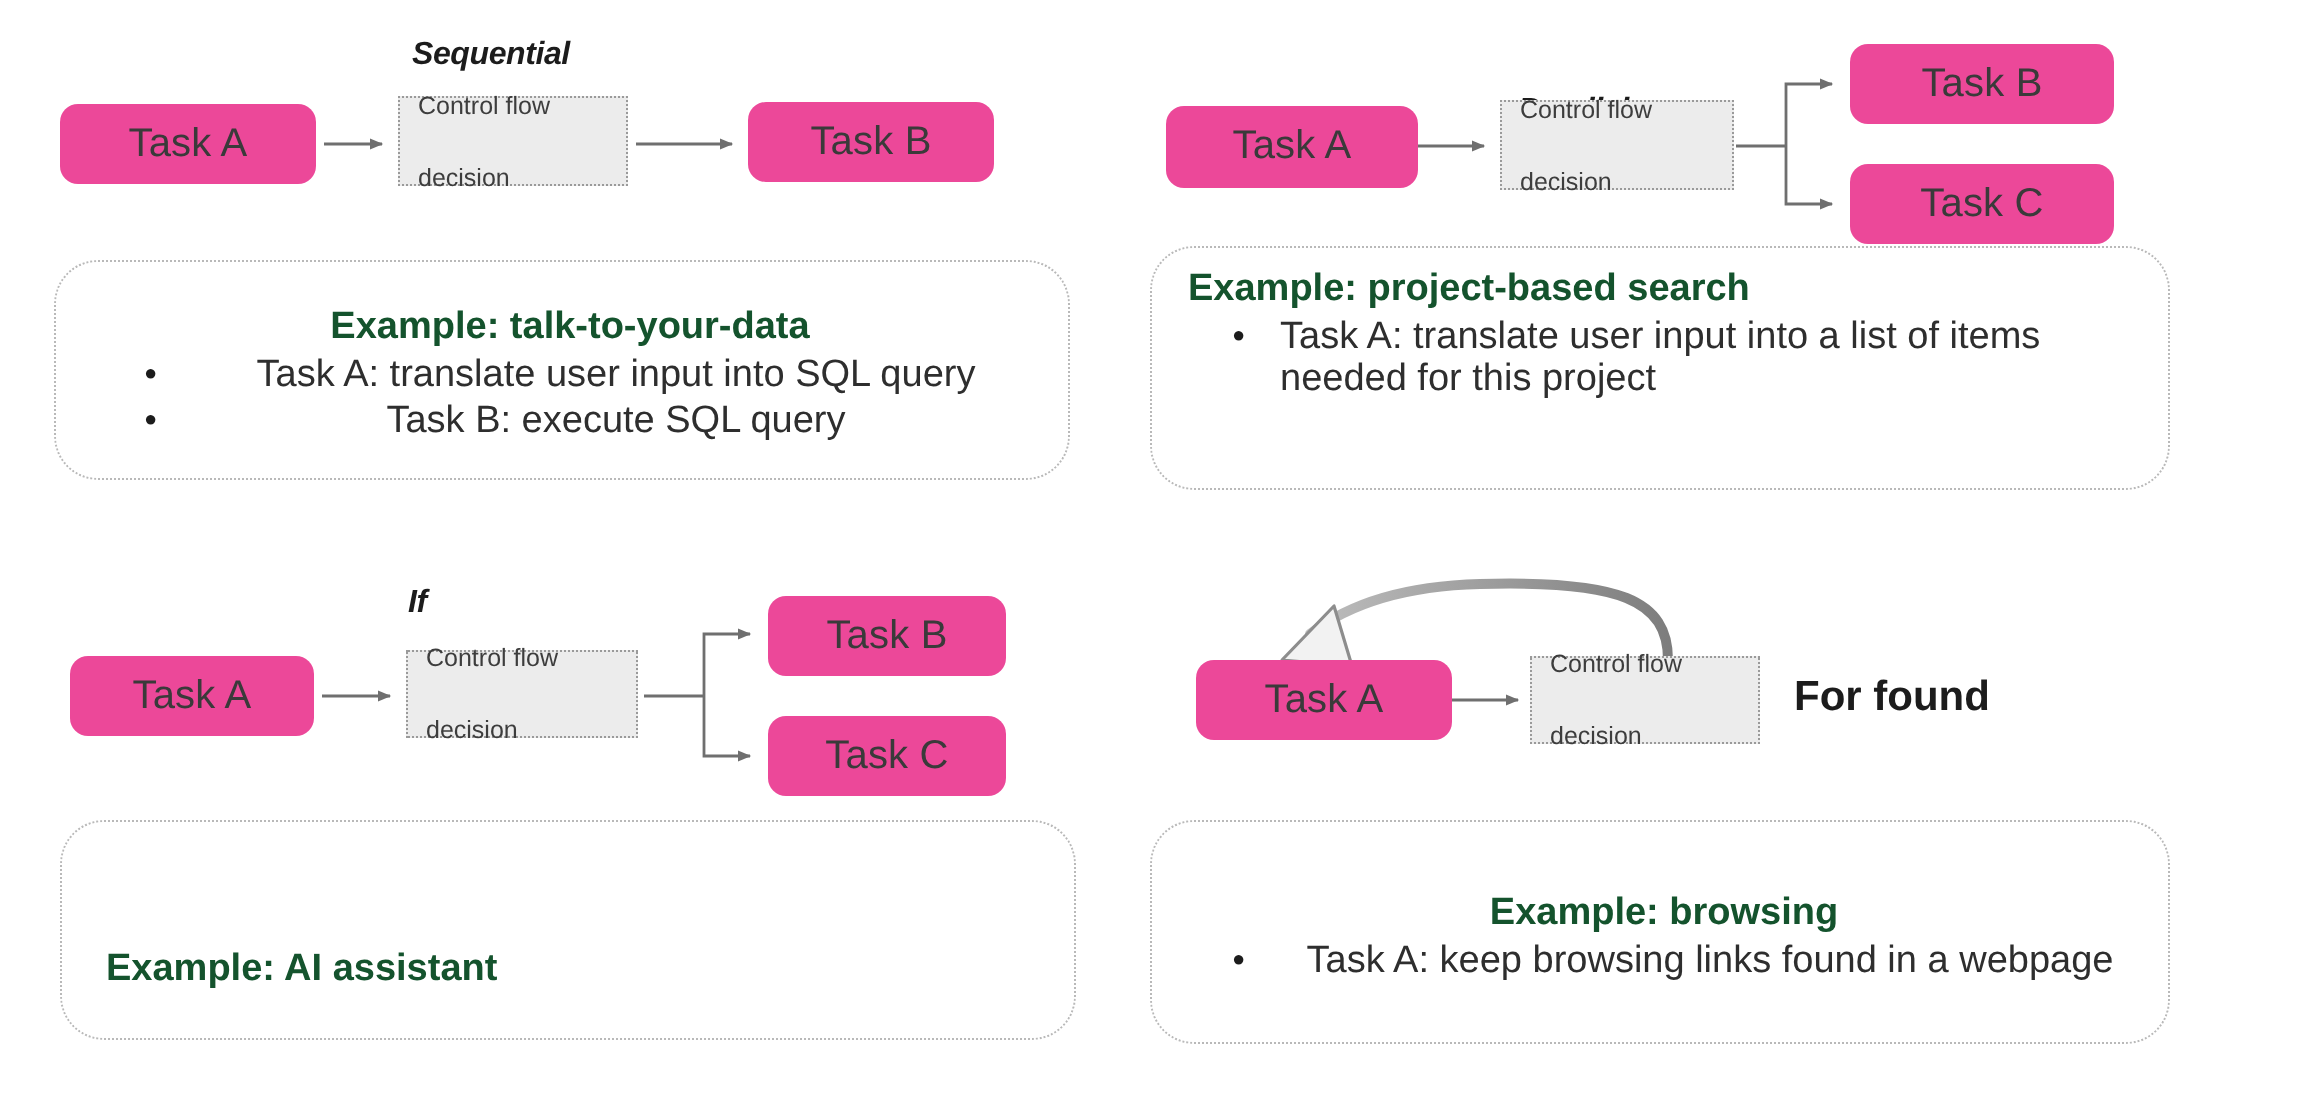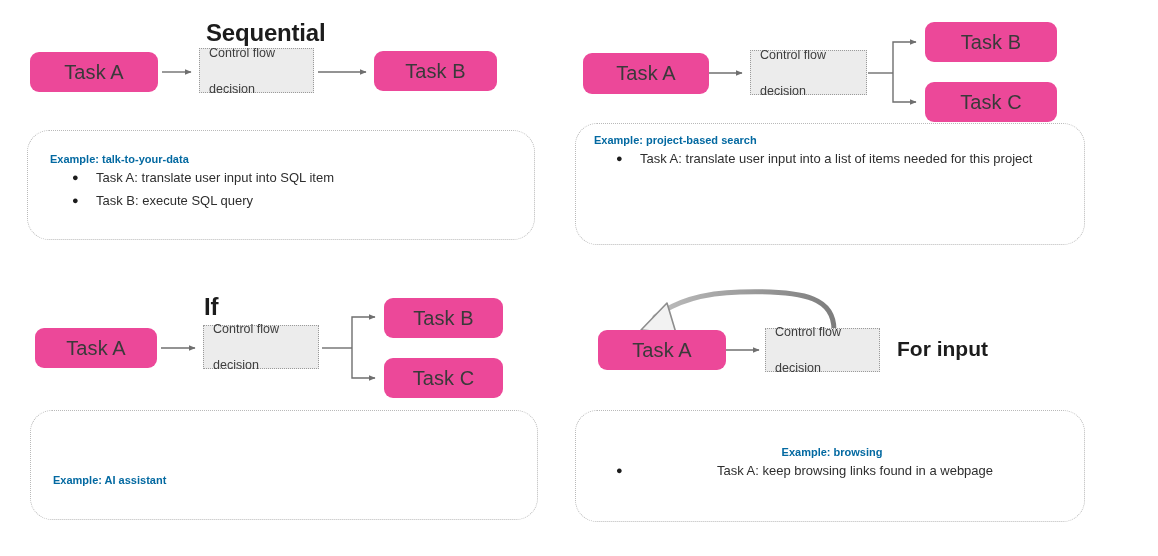--- a/index.html
+++ b/index.html
@@ -54,25 +54,26 @@
   .cf-box .cf-line {
     font-size: 12.5px;
     line-height: 16px;
     color: #3d3d3d;
     white-space: nowrap;
   }
 
   
   .panel-title {
     position: absolute;
-    font-size: 24px;
+    font-size: 16px;
     font-weight: 700;
     color: #1c1c1c;
     letter-spacing: -0.2px;
     white-space: nowrap;
+    font-style: italic;
   }
   .side-title {
     position: absolute;
     font-size: 21px;
     font-weight: 700;
     color: #1c1c1c;
     white-space: nowrap;
   }
 
   
@@ -82,34 +83,34 @@
     border-radius: 22px;
     box-sizing: border-box;
     background: #ffffff;
   }
   .example-inner {
     position: absolute;
     left: 22px;
     right: 14px;
   }
   .example-heading {
-    font-size: 11px;
+    font-size: 19px;
     font-weight: 700;
-    color: #0369a1;
+    color: #14532d;
     margin: 0 0 2px 0;
     white-space: nowrap;
   }
   ul.example-list {
     margin: 0;
     padding: 0 0 0 46px;
     list-style: none;
   }
   ul.example-list li {
     position: relative;
-    font-size: 13px;
+    font-size: 19px;
     line-height: 21px;
     color: #2e2e2e;
     margin-bottom: 2px;
   }
   ul.example-list li::before {
     content: "\25CF";
     position: absolute;
     left: -24px;
     top: 0;
     font-size: 11px;
@@ -186,24 +187,24 @@
   <div class="cf-box" style="left:199px; top:48px; width:115px; height:45px;">
     <div class="cf-line">Control flow</div>
     <div class="cf-line">decision</div>
   </div>
 
   <div class="task-box" style="left:374px; top:51px; width:123px; height:40px;">
     <span>Task B</span>
   </div>
 
   <div class="example-box" style="left:27px; top:130px; width:508px; height:110px;">
-    <div class="example-inner" style="top:22px;">
+    <div class="example-inner" style="top:22px;text-align:center;">
       <div class="example-heading">Example: talk-to-your-data</div>
       <ul class="example-list">
-        <li>Task A: translate user input into SQL item</li>
+        <li>Task A: translate user input into SQL query</li>
         <li>Task B: execute SQL query</li>
       </ul>
     </div>
   </div>
 
   <div class="panel-title" style="left:759px; top:19px;margin-top:28px;">Parallel</div>
 
   <div class="task-box" style="left:583px; top:53px; width:126px; height:41px;">
     <span>Task A</span>
   </div>
@@ -248,21 +249,21 @@
   <div class="task-box" style="left:384px; top:358px; width:119px; height:40px;">
     <span>Task C</span>
   </div>
 
   <div class="example-box" style="left:30px; top:410px; width:508px; height:110px;">
     <div class="example-inner" style="top:15px;margin-top:48px;">
       <div class="example-heading">Example: AI assistant</div>
     </div>
   </div>
 
-  <div class="side-title" style="left:897px; top:337px;">For input</div>
+  <div class="side-title" style="left:897px; top:337px;">For found</div>
 
   <div class="task-box" style="left:598px; top:330px; width:128px; height:40px;">
     <span>Task A</span>
   </div>
 
   <div class="cf-box" style="left:765px; top:328px; width:115px; height:44px;">
     <div class="cf-line">Control flow</div>
     <div class="cf-line">decision</div>
   </div>
 

